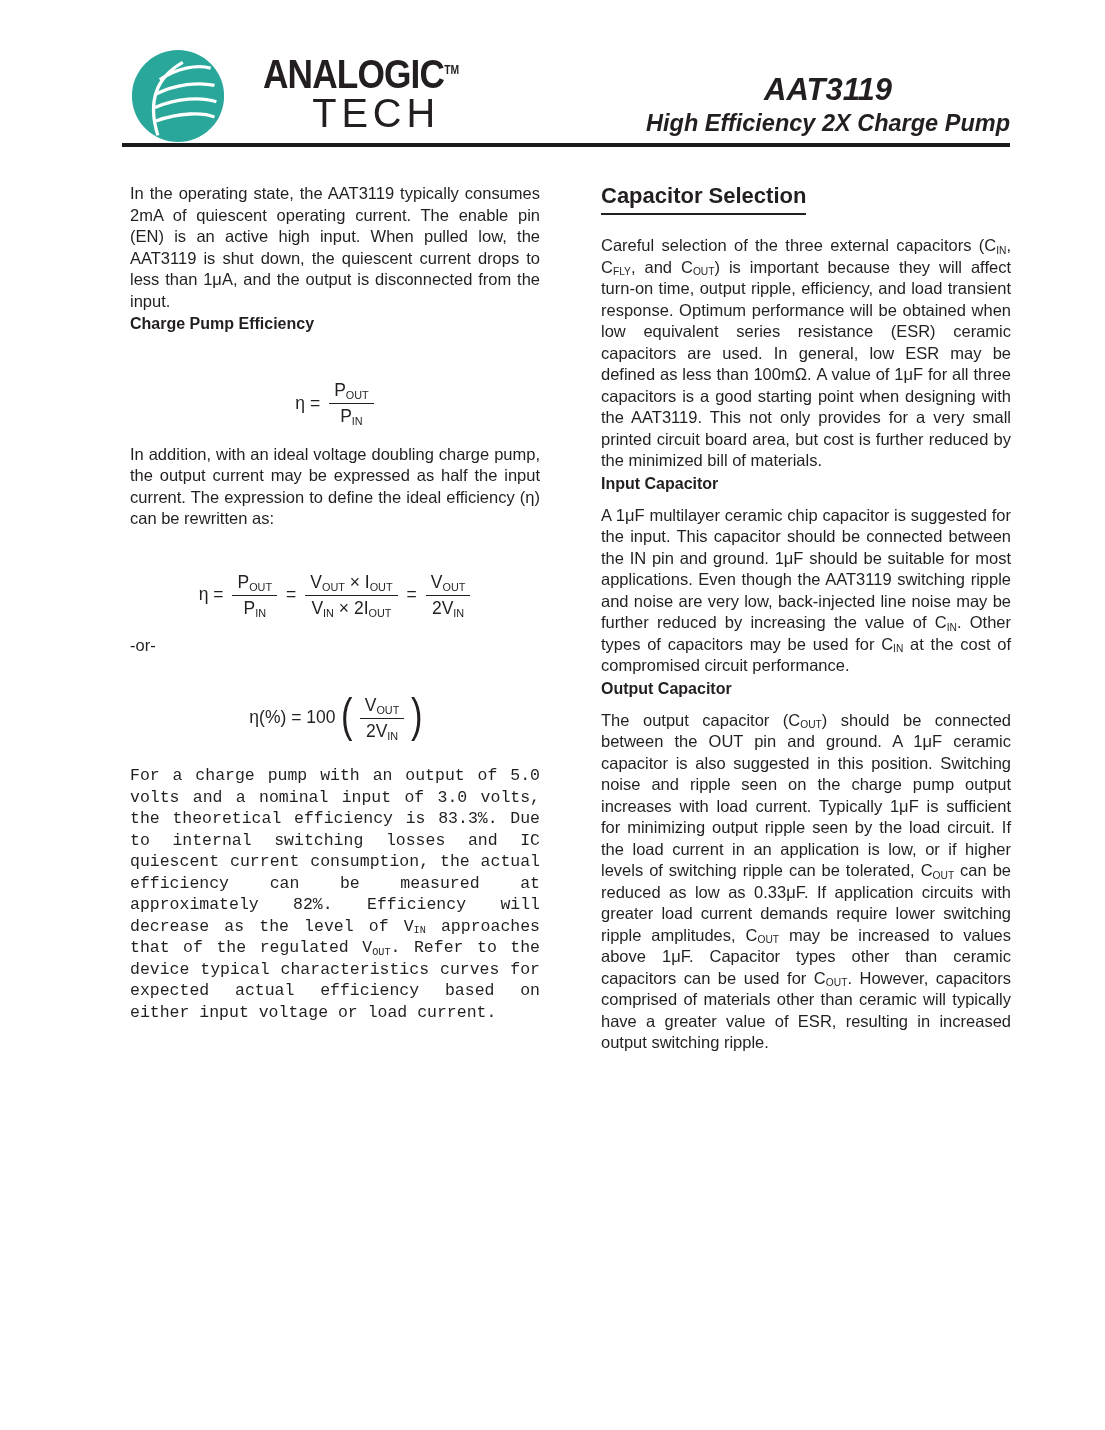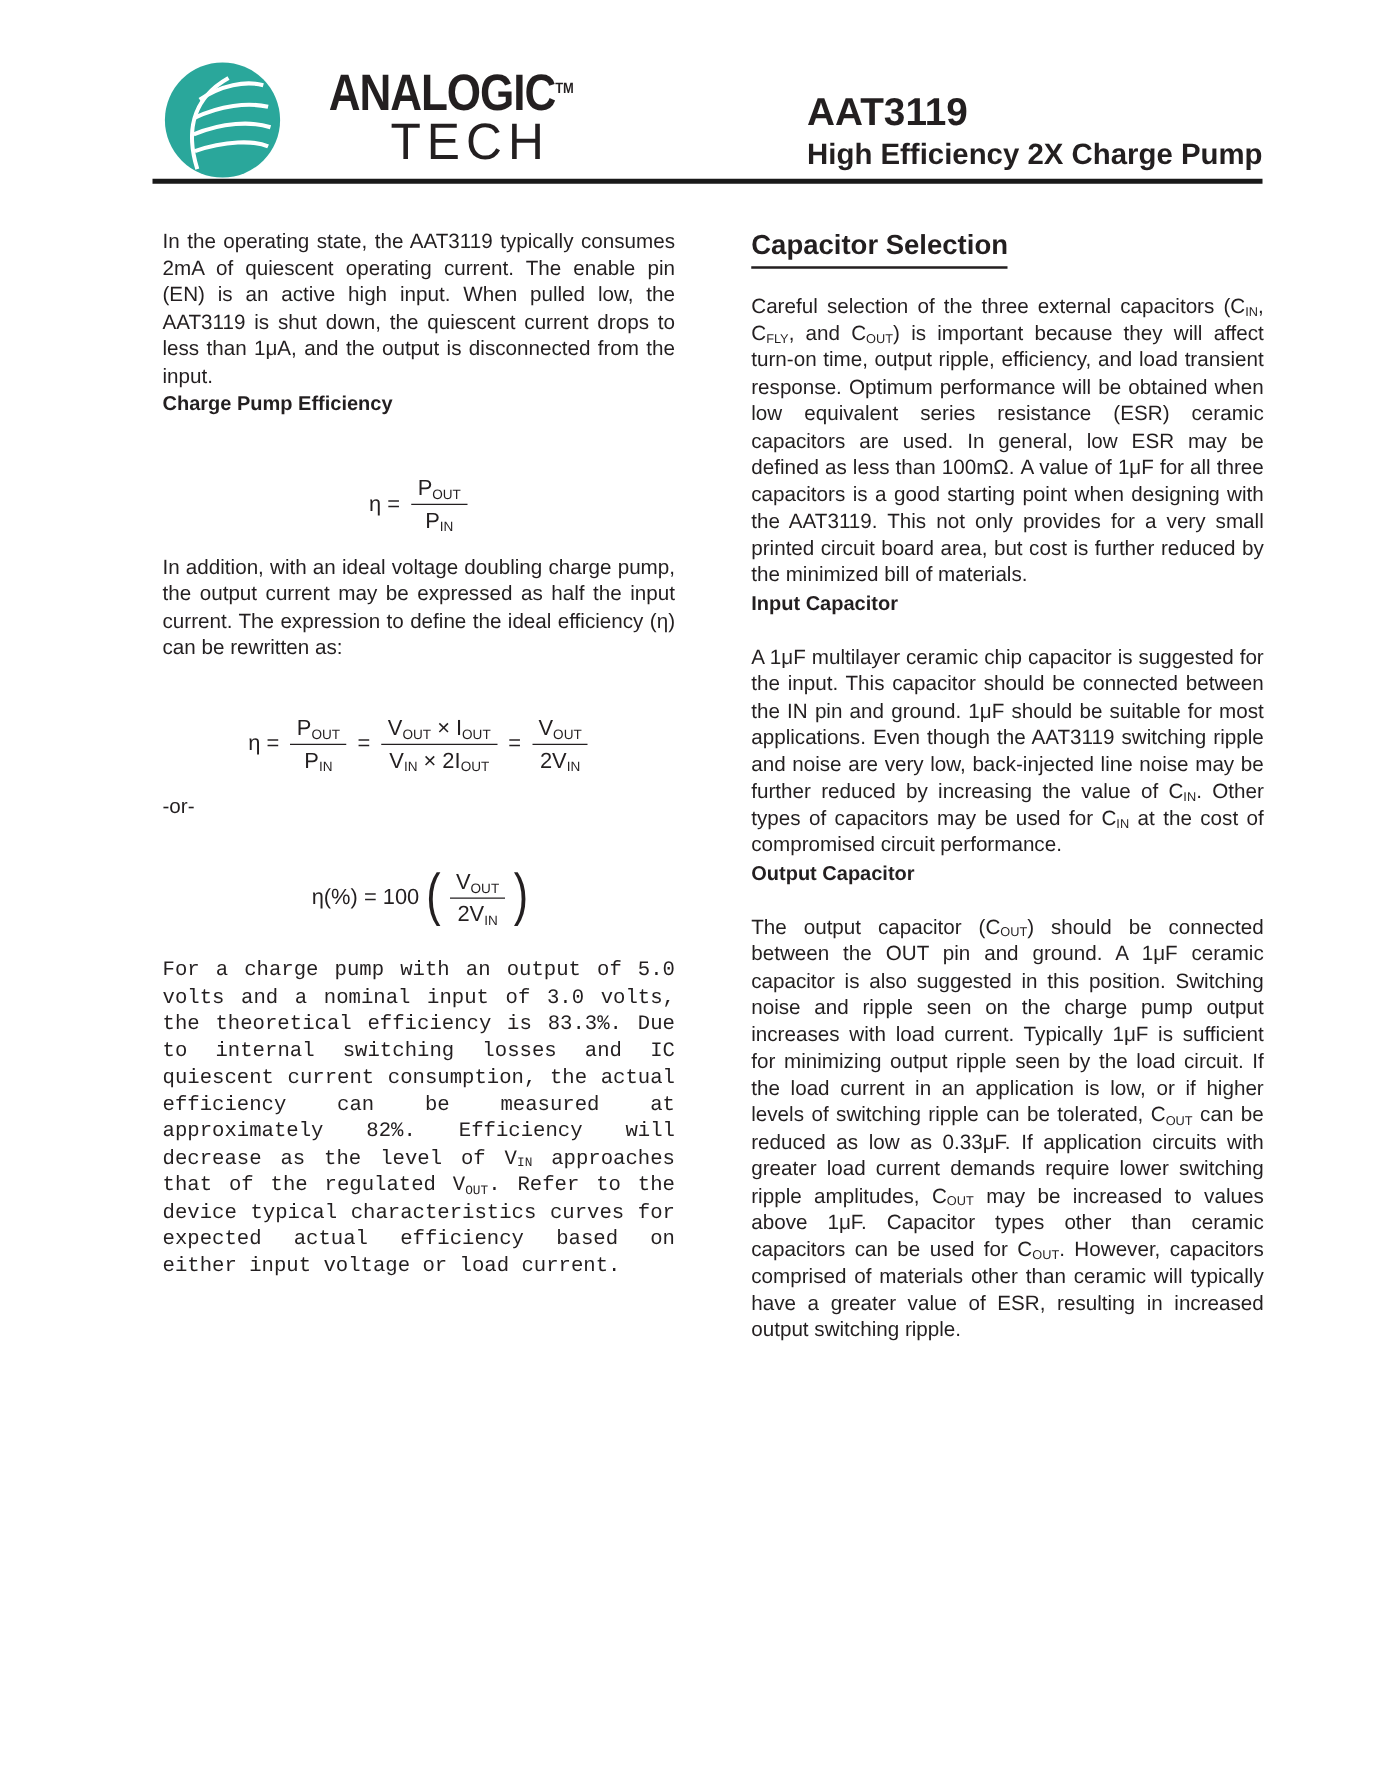--- a/index.html
+++ b/index.html
@@ -13,40 +13,40 @@
   .logo-mark { position:absolute; left:130px; top:48px; width:96px; height:96px; }
   .logo-text { position:absolute; left:235px; top:52px; width:200px; text-align:right; }
   .logo-line1 { font-weight:bold; font-size:41px; line-height:44px; letter-spacing:-1px;
                 transform:scaleX(0.86); transform-origin:right center; white-space:nowrap; }
   .logo-line1 .tm { font-size:12px; font-weight:bold; letter-spacing:0;
                     vertical-align:top; position:relative; top:-4px; }
   .logo-line2 { font-weight:400; font-size:41px; line-height:40px; letter-spacing:5px;
                 margin-top:-3px; margin-right:-5px; transform:scaleX(0.97);
                 transform-origin:right center; white-space:nowrap; }
 
-  .title-block { position:absolute; right:95px; top:72px; text-align:left; }
+  .title-block { position:absolute; right:95px; top:72px; text-align:center;font-style:italic; }
   .part-number { font-weight:bold; font-size:31px; line-height:36px; letter-spacing:0; }
   .subtitle { font-weight:bold; font-size:23.5px; line-height:30px; }
 
   .header-rule { position:absolute; left:122px; top:143px; width:888px; height:3.5px; background:#1a1a1a; }
 
   
   .col { position:absolute; top:183px; width:410px; font-size:16.5px; line-height:21.5px; text-align:justify; }
   .col-left  { left:130px; }
   .col-right { left:601px; }
   p { margin:0; }
 
   h1.section-title { font-size:22px; line-height:26px; font-weight:bold; margin:0 0 20px 0;
                      display:inline-block; border-bottom:2.5px solid #231f20; padding-bottom:4px;
                      text-align:left; }
   h2.sub-title { font-size:16px; line-height:24px; font-weight:bold; margin:0; text-align:left; }
 
   .mt-section { margin-top:30px; }
   .mt-after-head { margin-top:8px; }
-  .mt-after-head-sm { margin-top:20px; }
+  .mt-after-head-sm { margin-top:9px; }
 
   sub { font-size:0.62em; line-height:0; vertical-align:baseline; position:relative; top:0.28em; letter-spacing:0; }
 
   
   .formula { text-align:center; font-size:17.5px; line-height:1.1; }
   .formula .f-text { display:inline-block; vertical-align:middle; margin:0 4px; }
   .frac { display:inline-block; vertical-align:middle; text-align:center; margin:0 5px; }
   .frac .num { display:block; padding:1px 5px 3px; border-bottom:1.6px solid #231f20; }
   .frac .den { display:block; padding:3px 5px 0; }
   .formula-basic    { margin-top:44px; }

